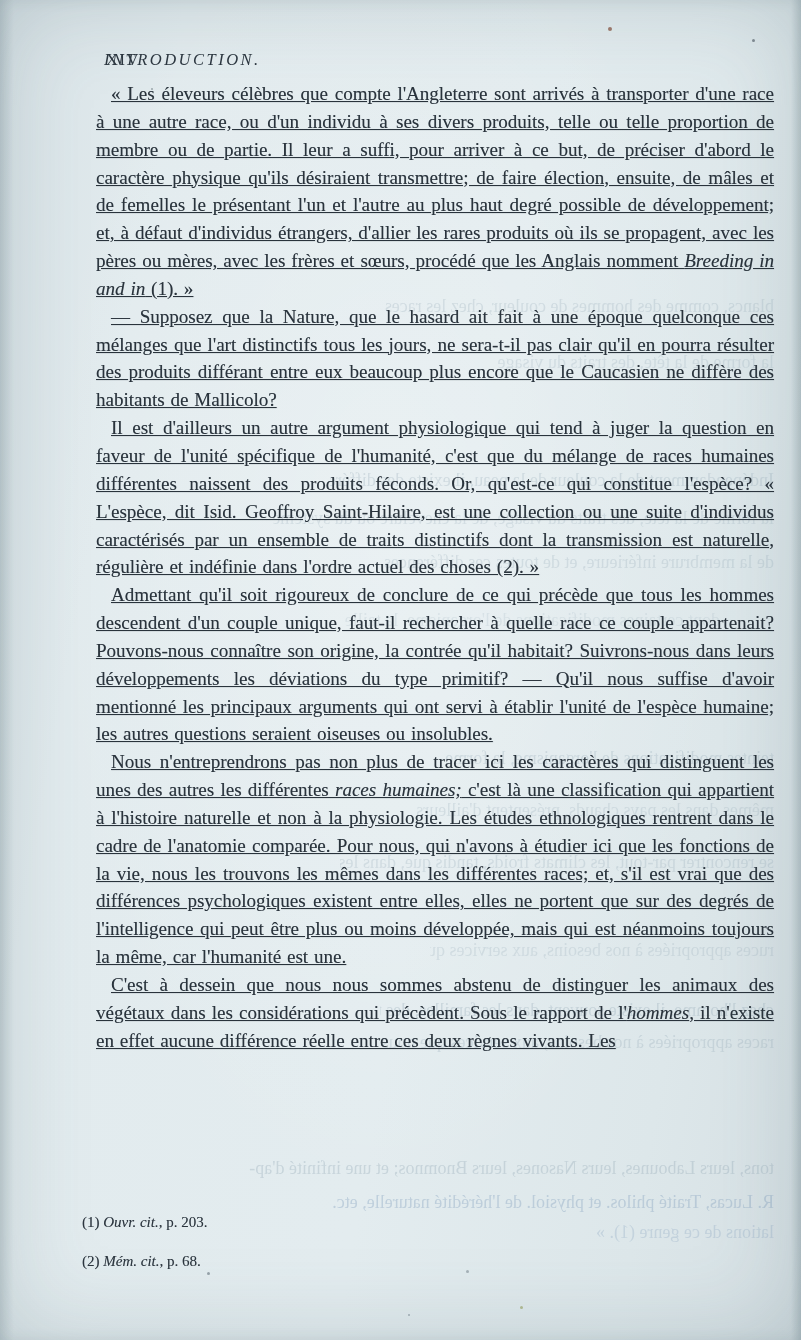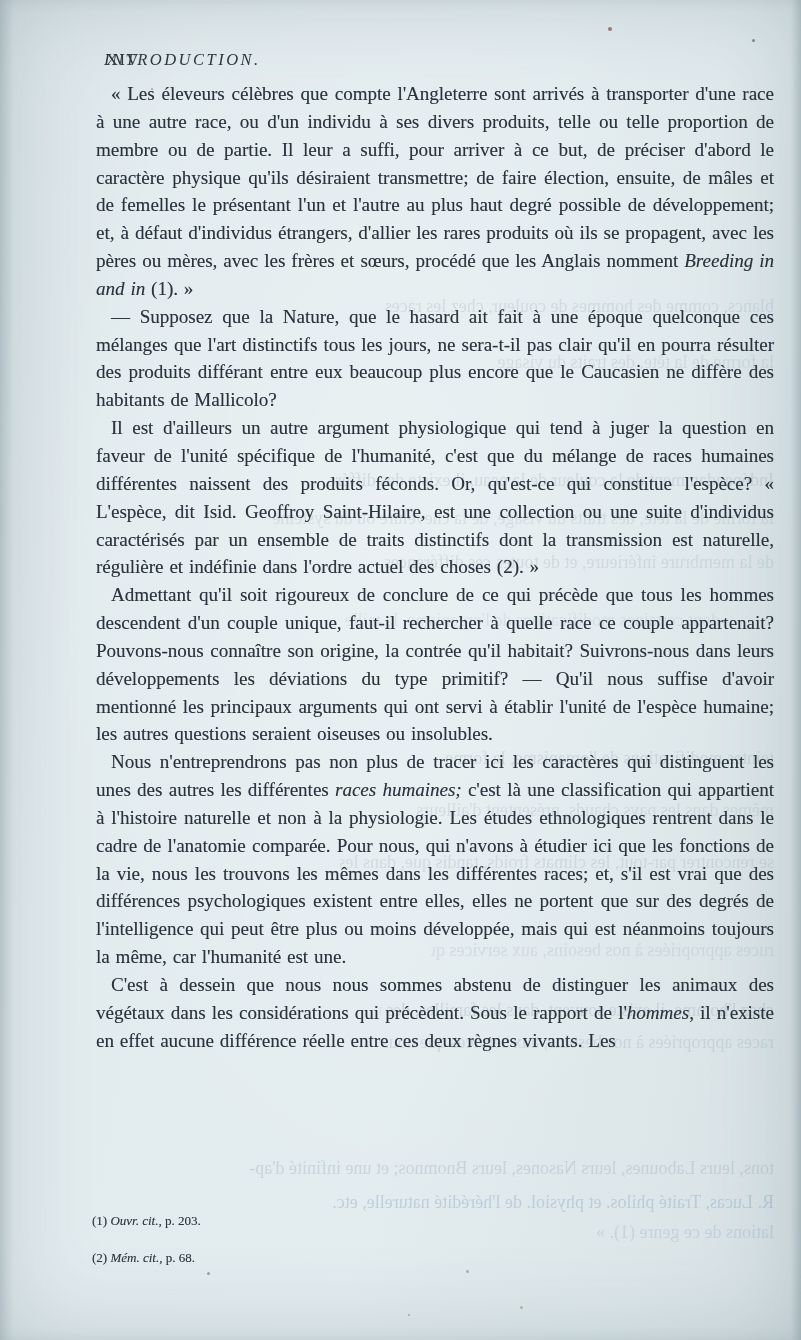--- a/index.html
+++ b/index.html
@@ -25,26 +25,26 @@
   #running-title{position:absolute;left:0;right:0;top:0;text-align:left;letter-spacing:2.5px;font-style:italic;}
   
   #text-block{
     position:absolute;left:96px;top:80px;width:678px;
     font-size:19px;line-height:27.85px;
     text-align:justify;
     color:#29333c;
     text-shadow:0.25px 0.25px 0 rgba(41,51,60,0.38);
     word-spacing:0.06em;
   }
-  #text-block p{margin:0;text-indent:15px;}
+  #text-block p{margin:0;text-indent:15px;text-decoration:underline;}
   #text-block em,.fn em{font-style:italic;}
   
   #footnotes{
-    position:absolute;left:92px;top:1196px;width:660px;
-    font-size:13px;line-height:23.5px;color:#2b353e;
+    position:absolute;left:82px;top:1196px;width:660px;
+    font-size:15px;line-height:23.5px;color:#2b353e;
     text-shadow:0.2px 0.2px 0 rgba(43,53,62,0.35);
   }
   
   #ghost-layer{position:absolute;inset:0;pointer-events:none;}
   .ghost{
     position:absolute;
     font-size:18px;color:rgba(125,150,165,0.38);
     transform:scaleX(-1);
     filter:blur(0.7px);
     white-space:nowrap;overflow:hidden;

